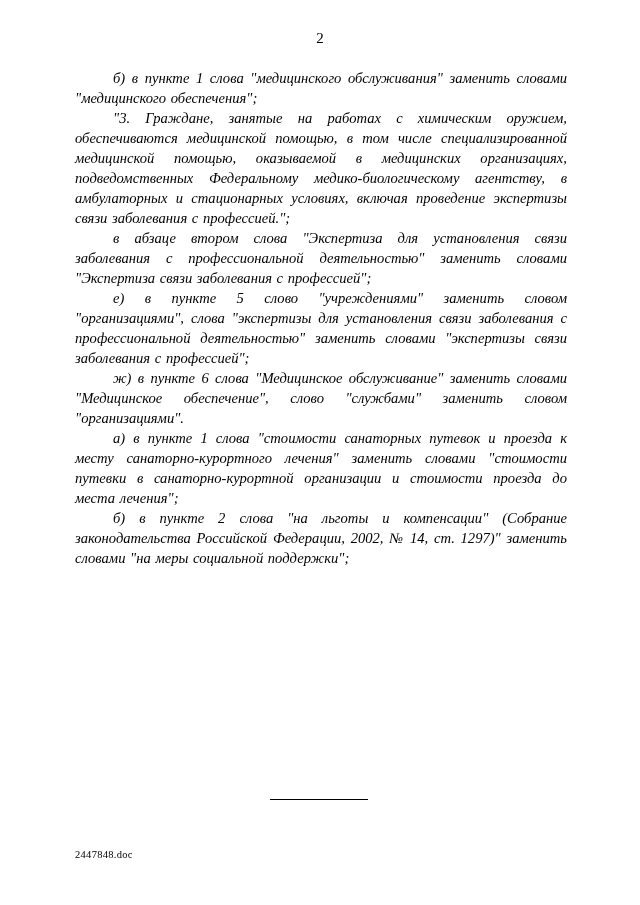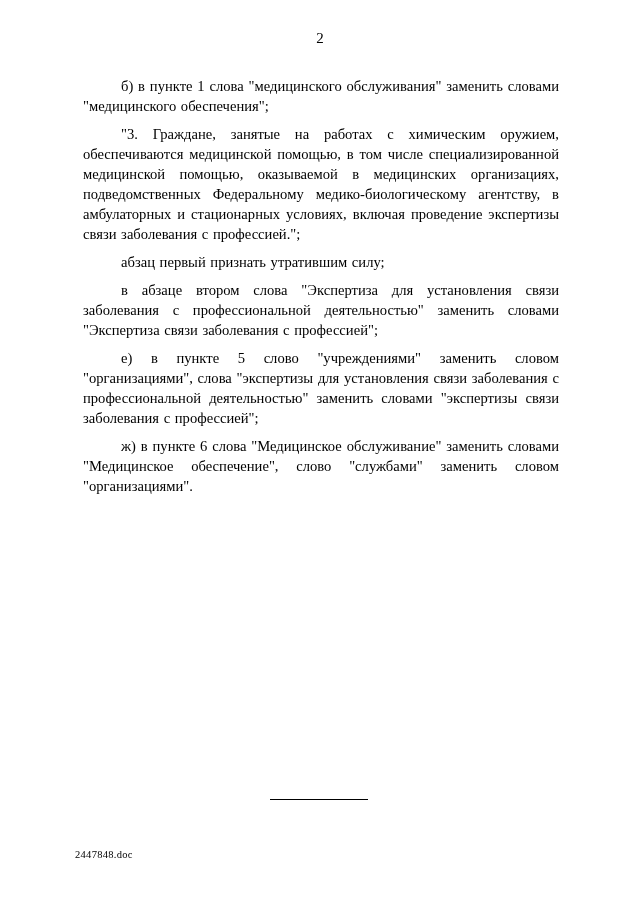--- a/index.html
+++ b/index.html
@@ -24,26 +24,27 @@
     text-align: center;
     font-size: 15px;
   }
   .content {
     position: absolute;
     top: 68px;
     left: 75px;
     width: 492px;
   }
   .para {
-    margin: 8px;
+    margin: 0;
     text-align: justify;
     text-indent: 38px;
     font-size: 14.6px;
     line-height: 20px;
     word-spacing: 1px;
+    font-style: italic;
   }
   .divider {
     position: absolute;
     top: 799px;
     left: 270px;
     width: 98px;
     height: 0;
     border-top: 1.5px solid #000000;
   }
   .footer {
@@ -57,23 +58,24 @@
 </head>
 <body>
 
 <div class="page">
 
   <div class="page-number">2</div>
 
   <div class="content">
     <p class="para">б) в пункте 1 слова "медицинского обслуживания" заменить словами "медицинского обеспечения";</p>
     <p class="para">"3. Граждане, занятые на работах с химическим оружием, обеспечиваются медицинской помощью, в том числе специализированной медицинской помощью, оказываемой в медицинских организациях, подведомственных Федеральному медико-биологическому агентству, в амбулаторных и стационарных условиях, включая проведение экспертизы связи заболевания с профессией.";</p>
-    <p class="para">абзац первый признать утратившим силу;</p>
     <p class="para">в абзаце втором слова "Экспертиза для установления связи заболевания с профессиональной деятельностью" заменить словами "Экспертиза связи заболевания с профессией";</p>
     <p class="para">е) в пункте 5 слово "учреждениями" заменить словом "организациями", слова "экспертизы для установления связи заболевания с профессиональной деятельностью" заменить словами "экспертизы связи заболевания с профессией";</p>
     <p class="para">ж) в пункте 6 слова "Медицинское обслуживание" заменить словами "Медицинское обеспечение", слово "службами" заменить словом "организациями".</p>
+    <p class="para">а) в пункте 1 слова "стоимости санаторных путевок и проезда к месту санаторно-курортного лечения" заменить словами "стоимости путевки в санаторно-курортной организации и стоимости проезда до места лечения";</p>
+    <p class="para">б) в пункте 2 слова "на льготы и компенсации" (Собрание законодательства Российской Федерации, 2002, № 14, ст. 1297)" заменить словами "на меры социальной поддержки";</p>
   </div>
 
   <div class="divider"></div>
 
   <div class="footer">2447848.doc</div>
 
 </div>
 
 </body></html>

